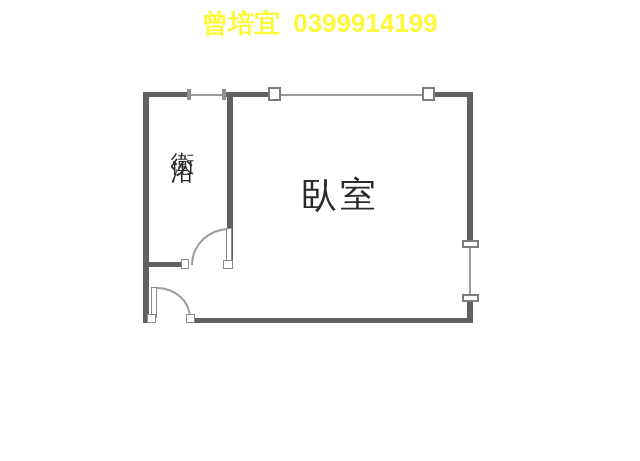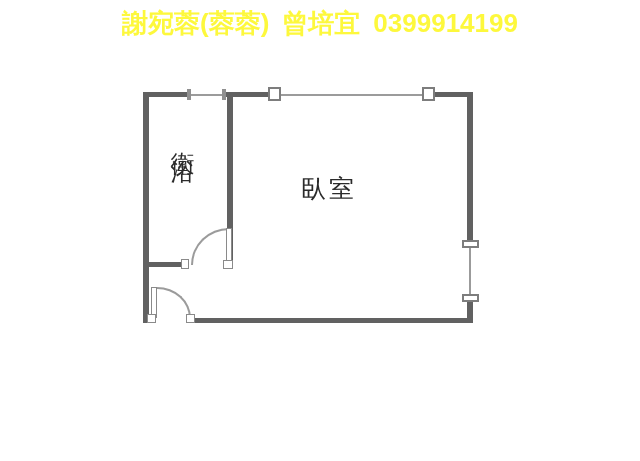--- a/index.html
+++ b/index.html
@@ -25,21 +25,21 @@
   .leaf{background:#ffffff;border:1px solid #8a8a8a;box-sizing:border-box;}
   .arc{border:0 solid var(--window-line);box-sizing:border-box;}
   .arc.tl{border-width:2px 0 0 2px;border-top-left-radius:100% 100%;}
   .arc.tr{border-width:2px 2px 0 0;border-top-right-radius:100% 100%;}
   .room-label{
     color:var(--label-text);
     font-family:"Liberation Sans", sans-serif;
     font-weight:500;white-space:nowrap;line-height:1.15;
   }
   .room-label.vertical{writing-mode:vertical-rl;letter-spacing:7px;font-size:24px;}
-  .room-label.big{font-size:25px;letter-spacing:3px;}
+  .room-label.big{font-size:36px;letter-spacing:3px;}
   .caption{
     position:absolute;left:0;top:412;width:640px;height:46px;
     display:flex;justify-content:center;align-items:center;gap:13px;
     color:var(--caption-text);font-weight:bold;font-size:26px;white-space:nowrap;
   }
 </style>
 </head>
 <body>
 
 <div class="abs" style="left:0;top:0;width:640px;height:461px;">
@@ -75,16 +75,15 @@
   <div class="abs arc tr" style="left:157px;top:287px;width:34px;height:31px;"></div>
   <div class="abs leaf" style="left:151px;top:287px;width:6px;height:31px;"></div>
   <div class="abs jamb" style="left:147px;top:314px;width:9px;height:9px;"></div>
   <div class="abs jamb" style="left:186px;top:314px;width:9px;height:9px;"></div>
 
   <div class="abs room-label vertical" style="left:169px;top:133px;">衛浴</div>
   <div class="abs room-label big" style="left:301px;top:174px;">臥室</div>
 </div>
 
 <div class="caption">
-  <span>謝宛蓉(蓉蓉)</span>
   <span>曾培宜</span>
   <span>0399914199</span>
 </div>
 
 </body></html>

